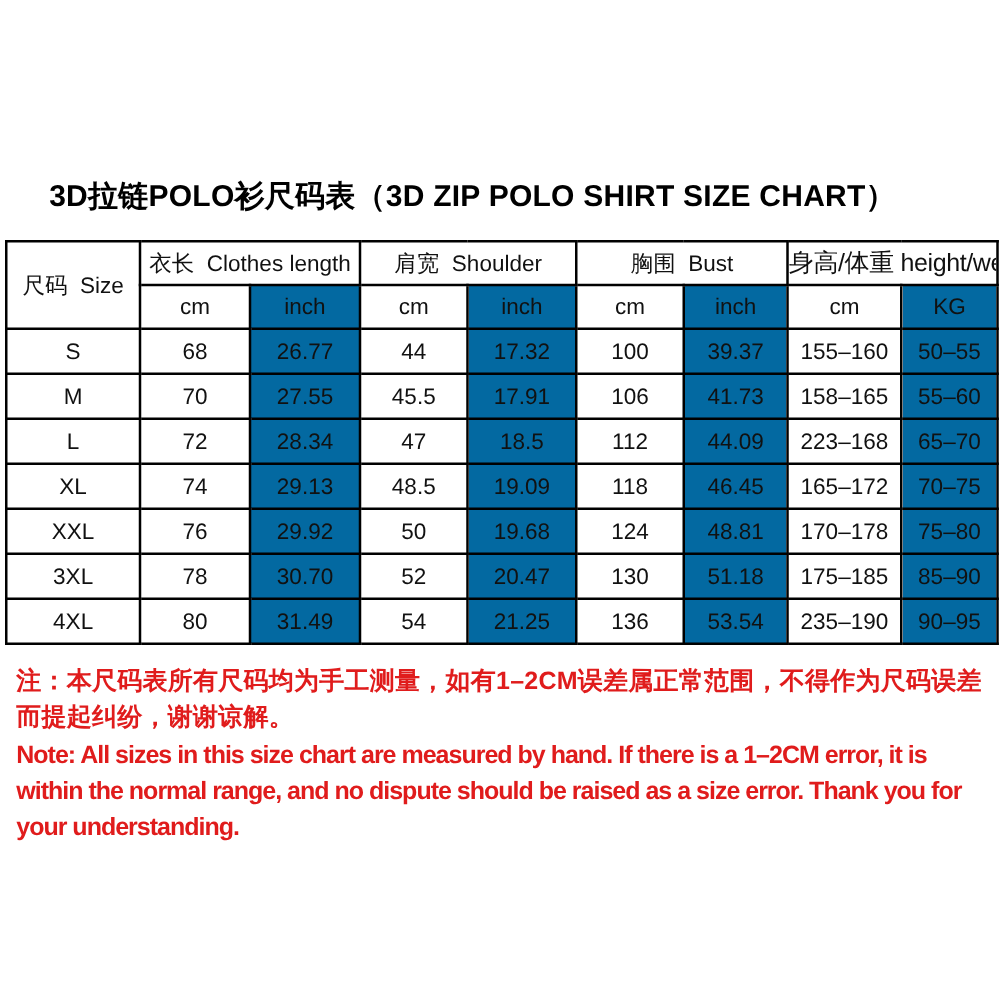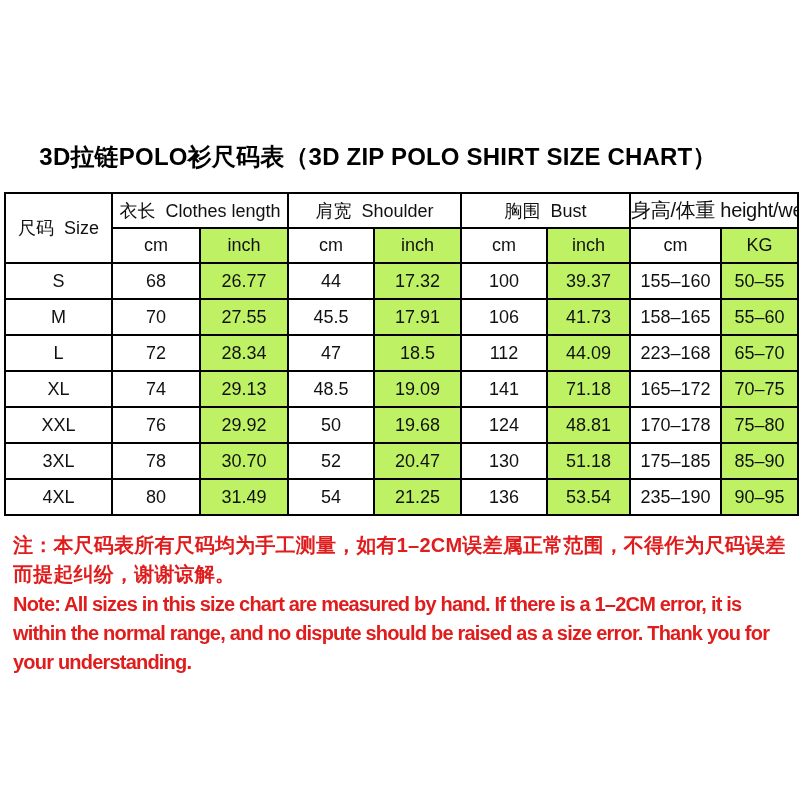--- a/index.html
+++ b/index.html
@@ -45,21 +45,21 @@
     font-weight: normal;
     font-size: 18px;
     color: #111111;
     overflow: hidden;
     white-space: nowrap;
   }
   .size-table thead th { height: 33px; }
   .size-table tbody th, .size-table tbody td { height: 34px; }
   .size-table th.group { white-space: pre; }
   .size-table th.group-hw { font-size: 20px; letter-spacing: -0.3px; }
-  .hl { background: #bef264; margin-top: 22px; }
+  .hl { background: #0369a1; margin-top: 22px; }
   .note {
     position: absolute;
     margin: 0;
     color: #E01C1C;
     text-align: left;
   }
   .note-cn {
     top: 531px;
     left: 13px;
     width: 778px;
@@ -149,22 +149,22 @@
         <td class="hl">44.09</td>
         <td>223–168</td>
         <td class="hl">65–70</td>
       </tr>
       <tr>
         <th>XL</th>
         <td>74</td>
         <td class="hl">29.13</td>
         <td>48.5</td>
         <td class="hl">19.09</td>
-        <td>141</td>
-        <td class="hl">71.18</td>
+        <td>118</td>
+        <td class="hl">46.45</td>
         <td>165–172</td>
         <td class="hl">70–75</td>
       </tr>
       <tr>
         <th>XXL</th>
         <td>76</td>
         <td class="hl">29.92</td>
         <td>50</td>
         <td class="hl">19.68</td>
         <td>124</td>

